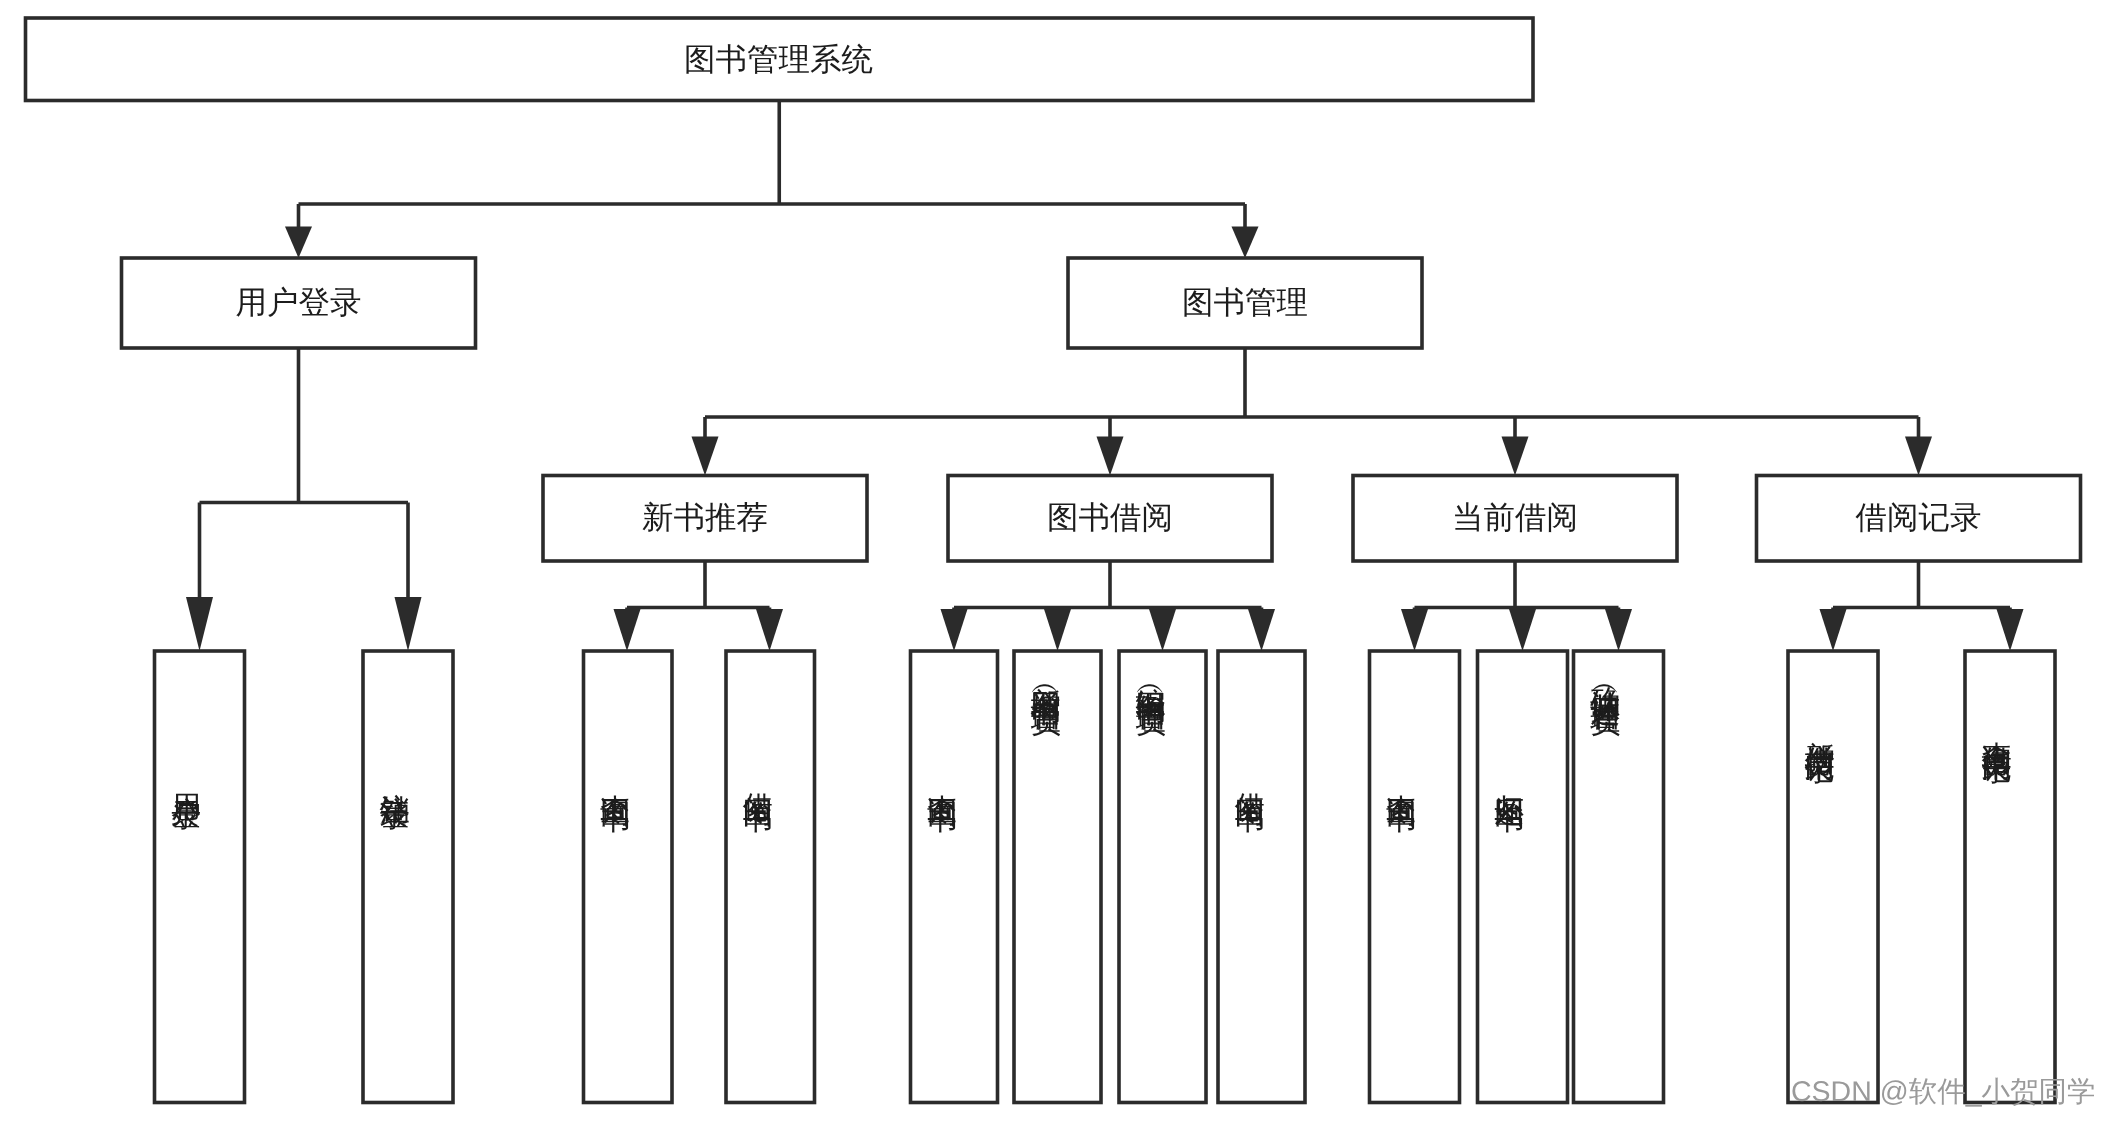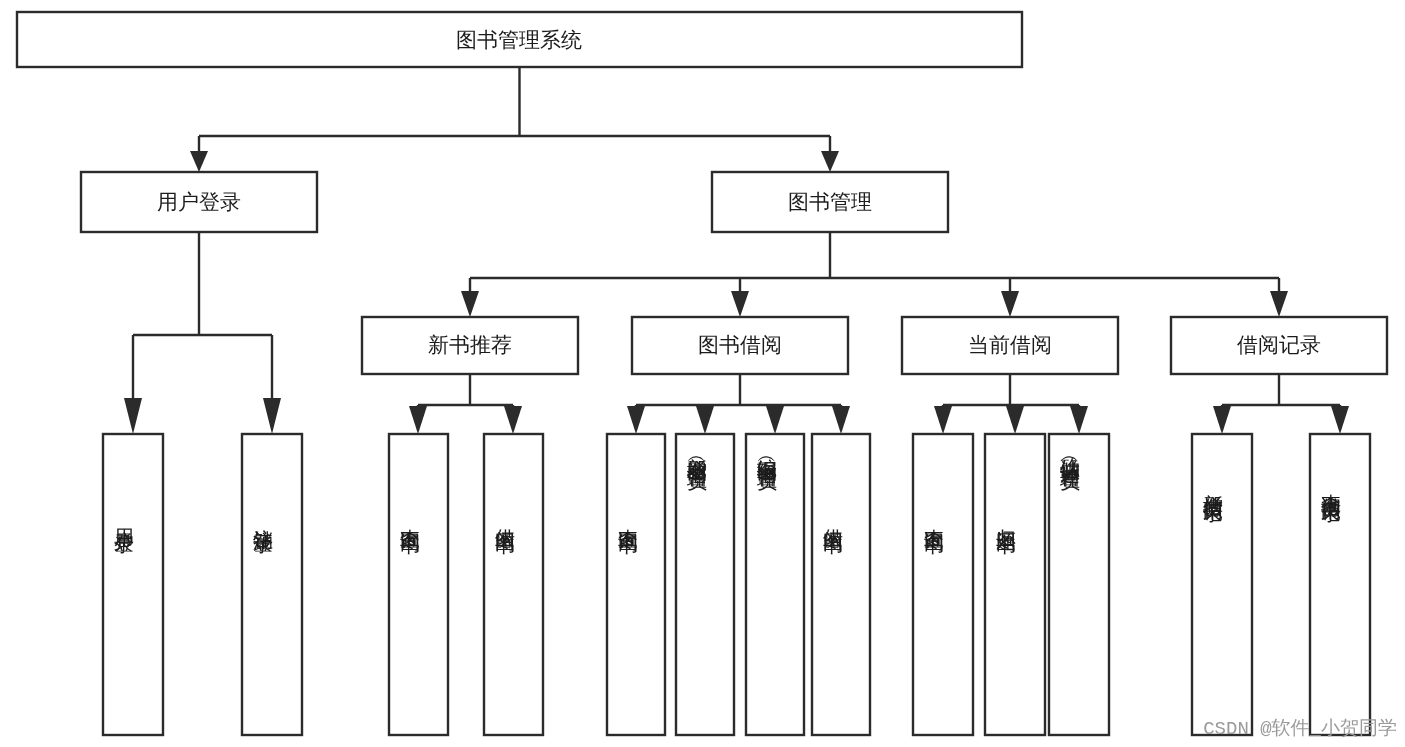--- a/index.html
+++ b/index.html
@@ -56,21 +56,21 @@
     line-height: 1.08;
     color: #1c1c1c;
     letter-spacing: 2px;
     white-space: nowrap;
     pointer-events: none;
   }
   .watermark {
     position: absolute;
     right: 8px;
     bottom: 6px;
-    font-family: Liberation Mono, monospace;
+    font-family: Liberation Sans, sans-serif;
     font-size: 19px;
     color: #9a9a9a;
     white-space: nowrap;
   }
 </style>
 </head>
 <body>
 
 <div id="diagram-root">
 

